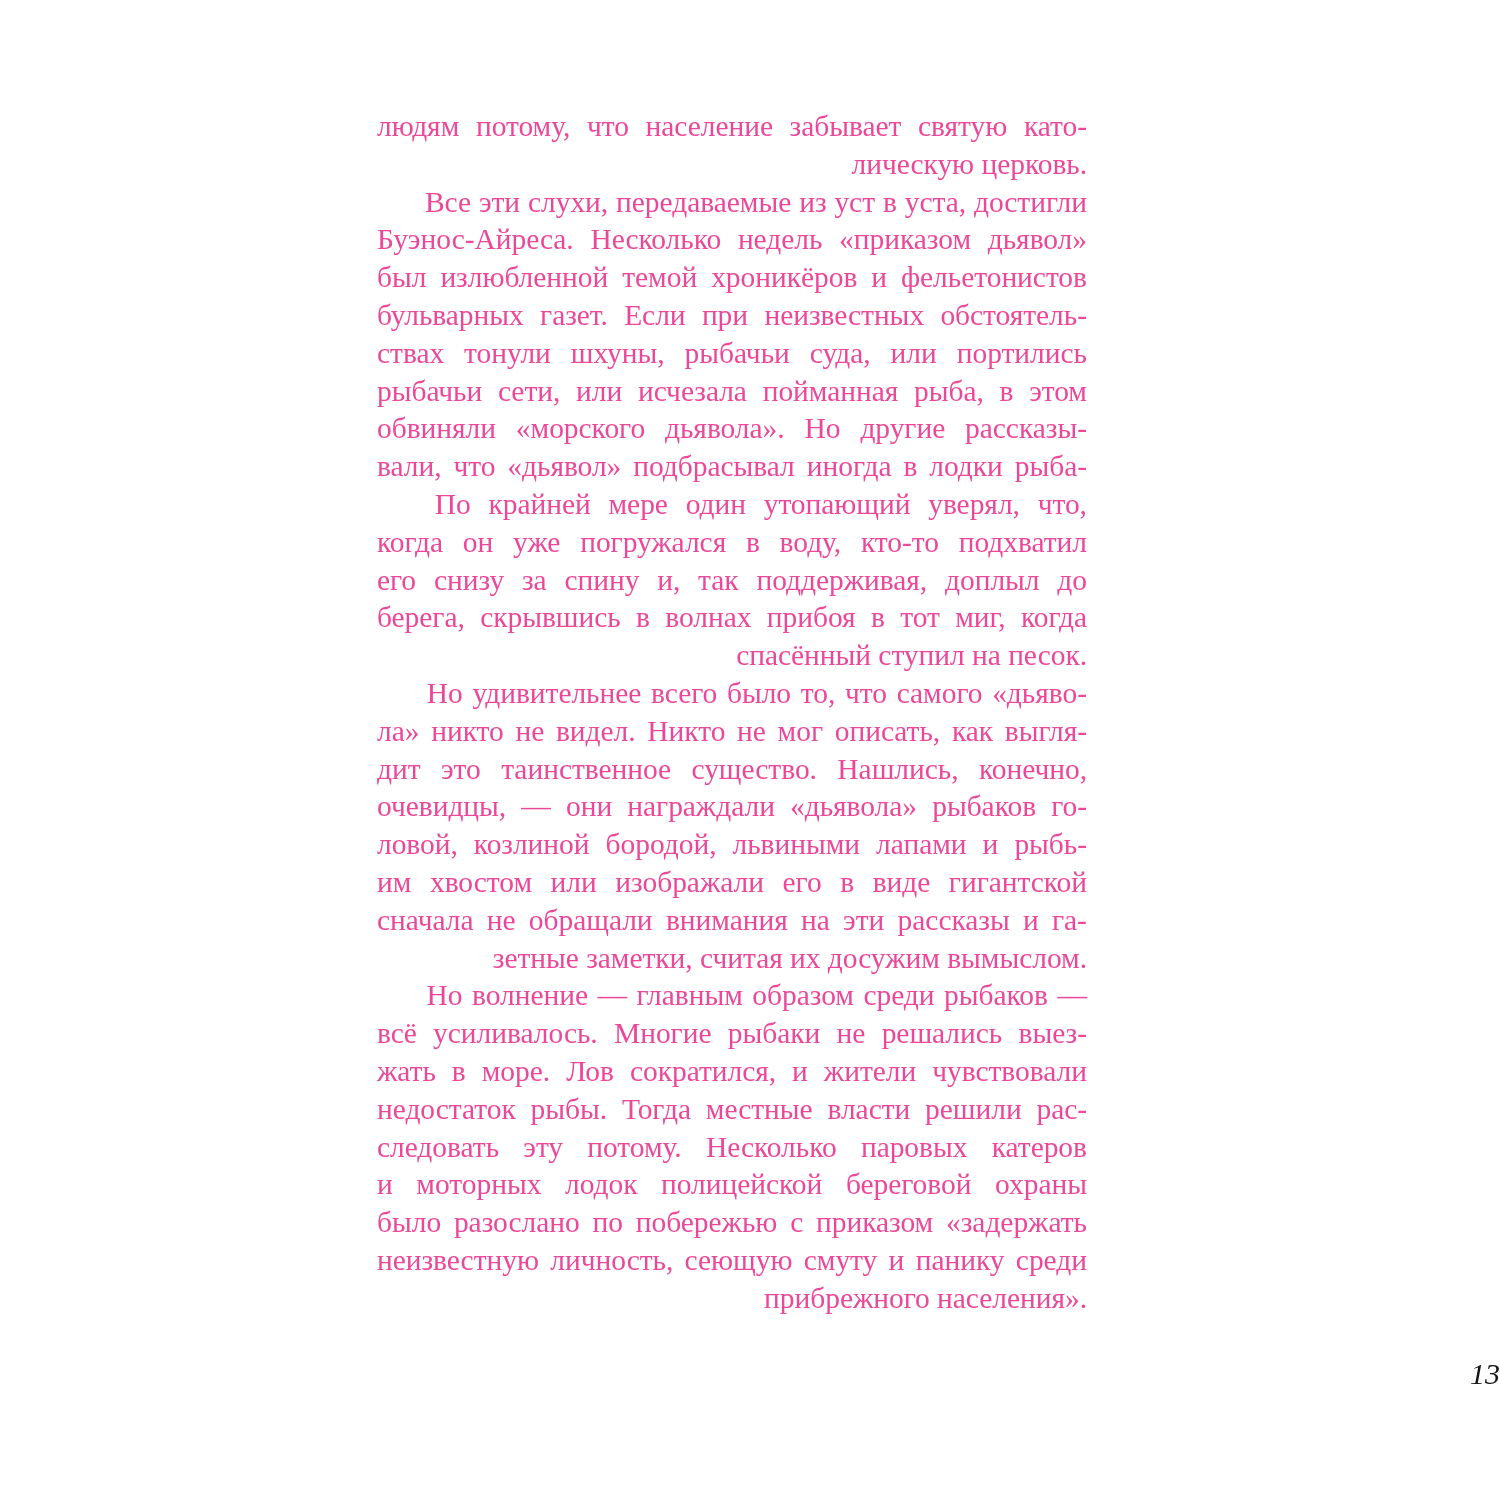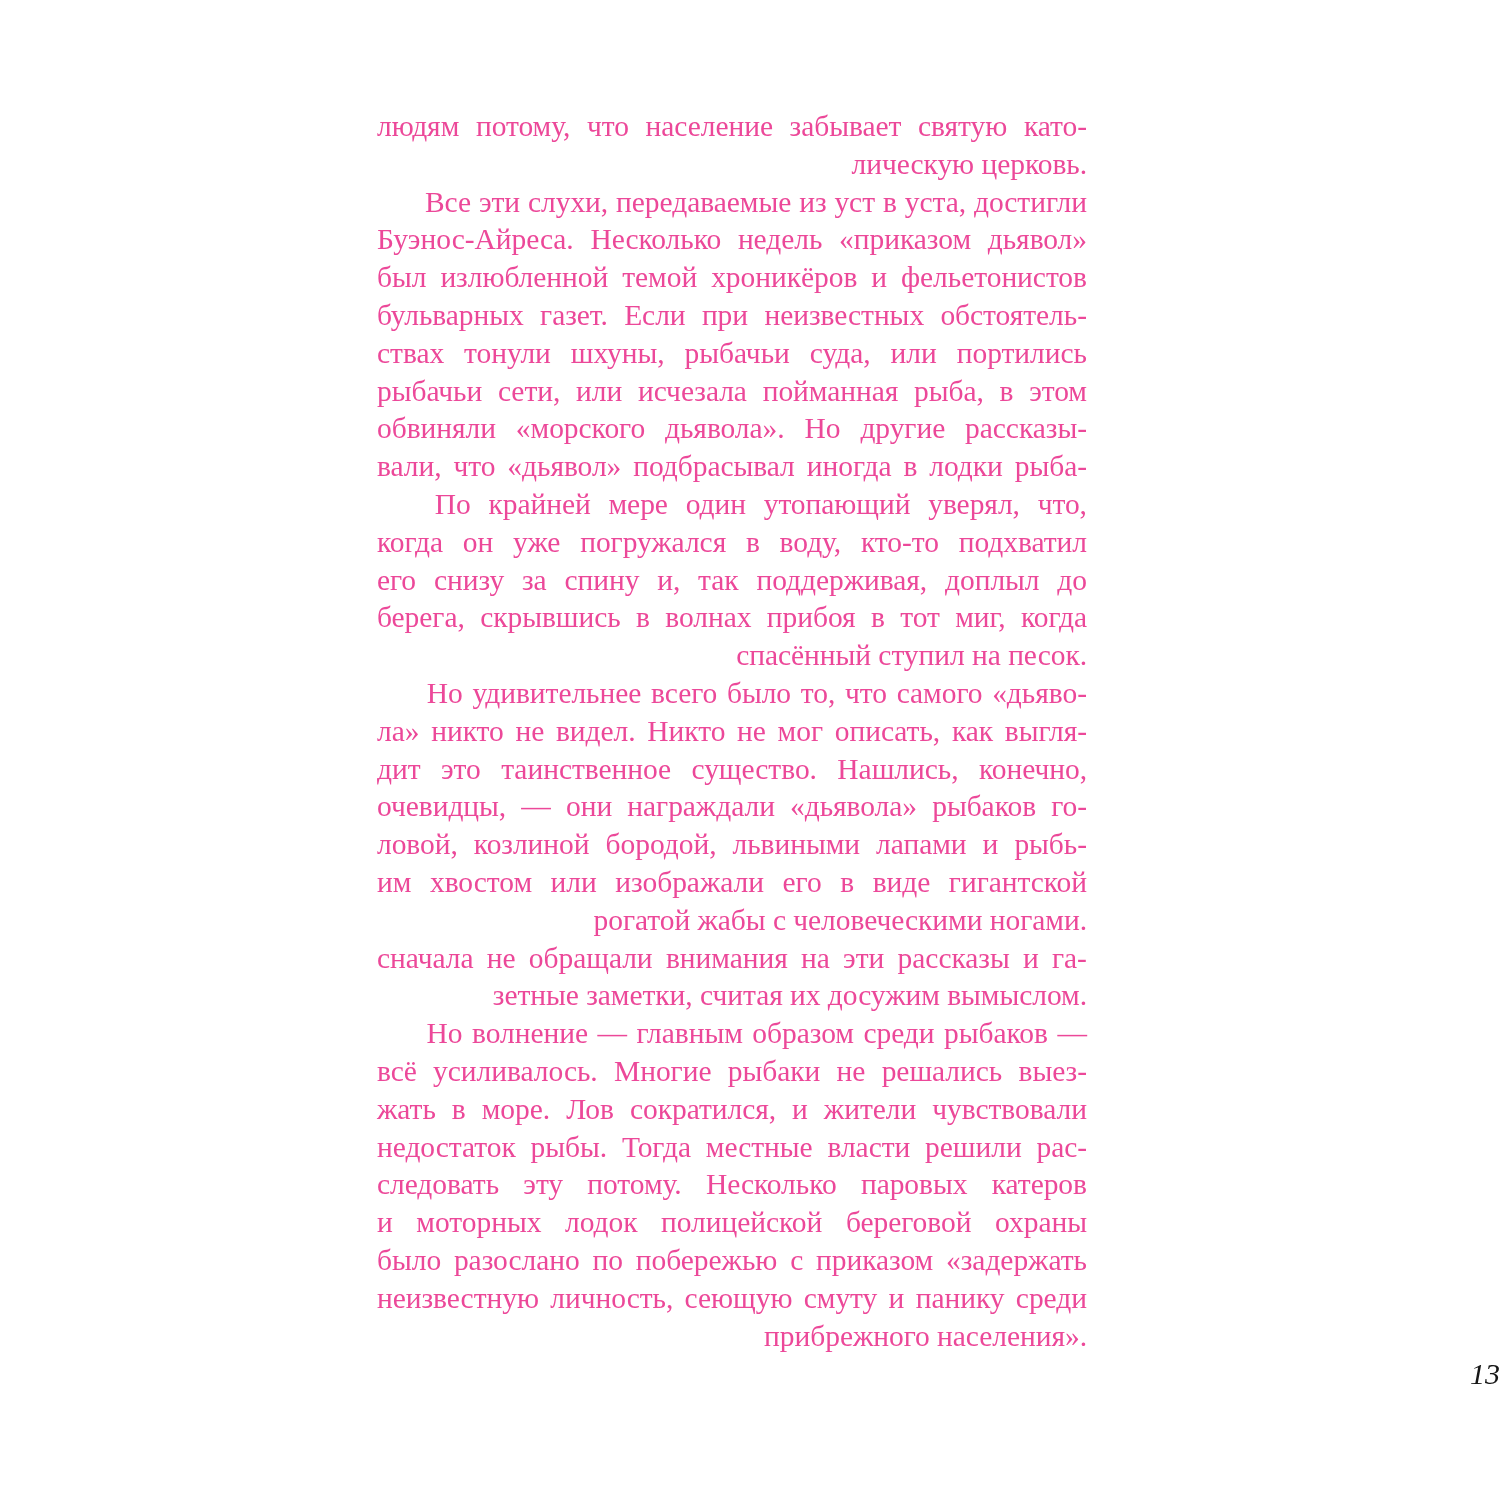--- a/index.html
+++ b/index.html
@@ -100,21 +100,20 @@
         <div class="jline"><span class="w">берега,</span><span class="w">скрывшись</span><span class="w">в</span><span class="w">волнах</span><span class="w">прибоя</span><span class="w">в</span><span class="w">тот</span><span class="w">миг,</span><span class="w">когда</span></div>
         <div class="jline ragged"><span class="w">спасённый ступил на песок.</span></div>
       </div>
       <div class="para">
         <div class="jline"><span class="indent-space"></span><span class="w">Но</span><span class="w">удивительнее</span><span class="w">всего</span><span class="w">было</span><span class="w">то,</span><span class="w">что</span><span class="w">самого</span><span class="w">«дьяво-</span></div>
         <div class="jline"><span class="w">ла»</span><span class="w">никто</span><span class="w">не</span><span class="w">видел.</span><span class="w">Никто</span><span class="w">не</span><span class="w">мог</span><span class="w">описать,</span><span class="w">как</span><span class="w">выгля-</span></div>
         <div class="jline"><span class="w">дит</span><span class="w">это</span><span class="w">таинственное</span><span class="w">существо.</span><span class="w">Нашлись,</span><span class="w">конечно,</span></div>
         <div class="jline"><span class="w">очевидцы,</span><span class="w">—</span><span class="w">они</span><span class="w">награждали</span><span class="w">«дьявола»</span><span class="w">рыбаков</span><span class="w">го-</span></div>
         <div class="jline"><span class="w">ловой,</span><span class="w">козлиной</span><span class="w">бородой,</span><span class="w">львиными</span><span class="w">лапами</span><span class="w">и</span><span class="w">рыбь-</span></div>
         <div class="jline"><span class="w">им</span><span class="w">хвостом</span><span class="w">или</span><span class="w">изображали</span><span class="w">его</span><span class="w">в</span><span class="w">виде</span><span class="w">гигантской</span></div>
-        <div class="jline ragged"><span class="w">рогатой жабы с человеческими ногами.</span></div>
       </div>
       <div class="para">
         <div class="jline"><span class="w">сначала</span><span class="w">не</span><span class="w">обращали</span><span class="w">внимания</span><span class="w">на</span><span class="w">эти</span><span class="w">рассказы</span><span class="w">и</span><span class="w">га-</span></div>
         <div class="jline ragged"><span class="w">зетные заметки, считая их досужим вымыслом.</span></div>
       </div>
       <div class="para">
         <div class="jline"><span class="indent-space"></span><span class="w">Но</span><span class="w">волнение</span><span class="w">—</span><span class="w">главным</span><span class="w">образом</span><span class="w">среди</span><span class="w">рыбаков</span><span class="w">—</span></div>
         <div class="jline"><span class="w">всё</span><span class="w">усиливалось.</span><span class="w">Многие</span><span class="w">рыбаки</span><span class="w">не</span><span class="w">решались</span><span class="w">выез-</span></div>
         <div class="jline"><span class="w">жать</span><span class="w">в</span><span class="w">море.</span><span class="w">Лов</span><span class="w">сократился,</span><span class="w">и</span><span class="w">жители</span><span class="w">чувствовали</span></div>
         <div class="jline"><span class="w">недостаток</span><span class="w">рыбы.</span><span class="w">Тогда</span><span class="w">местные</span><span class="w">власти</span><span class="w">решили</span><span class="w">рас-</span></div>

